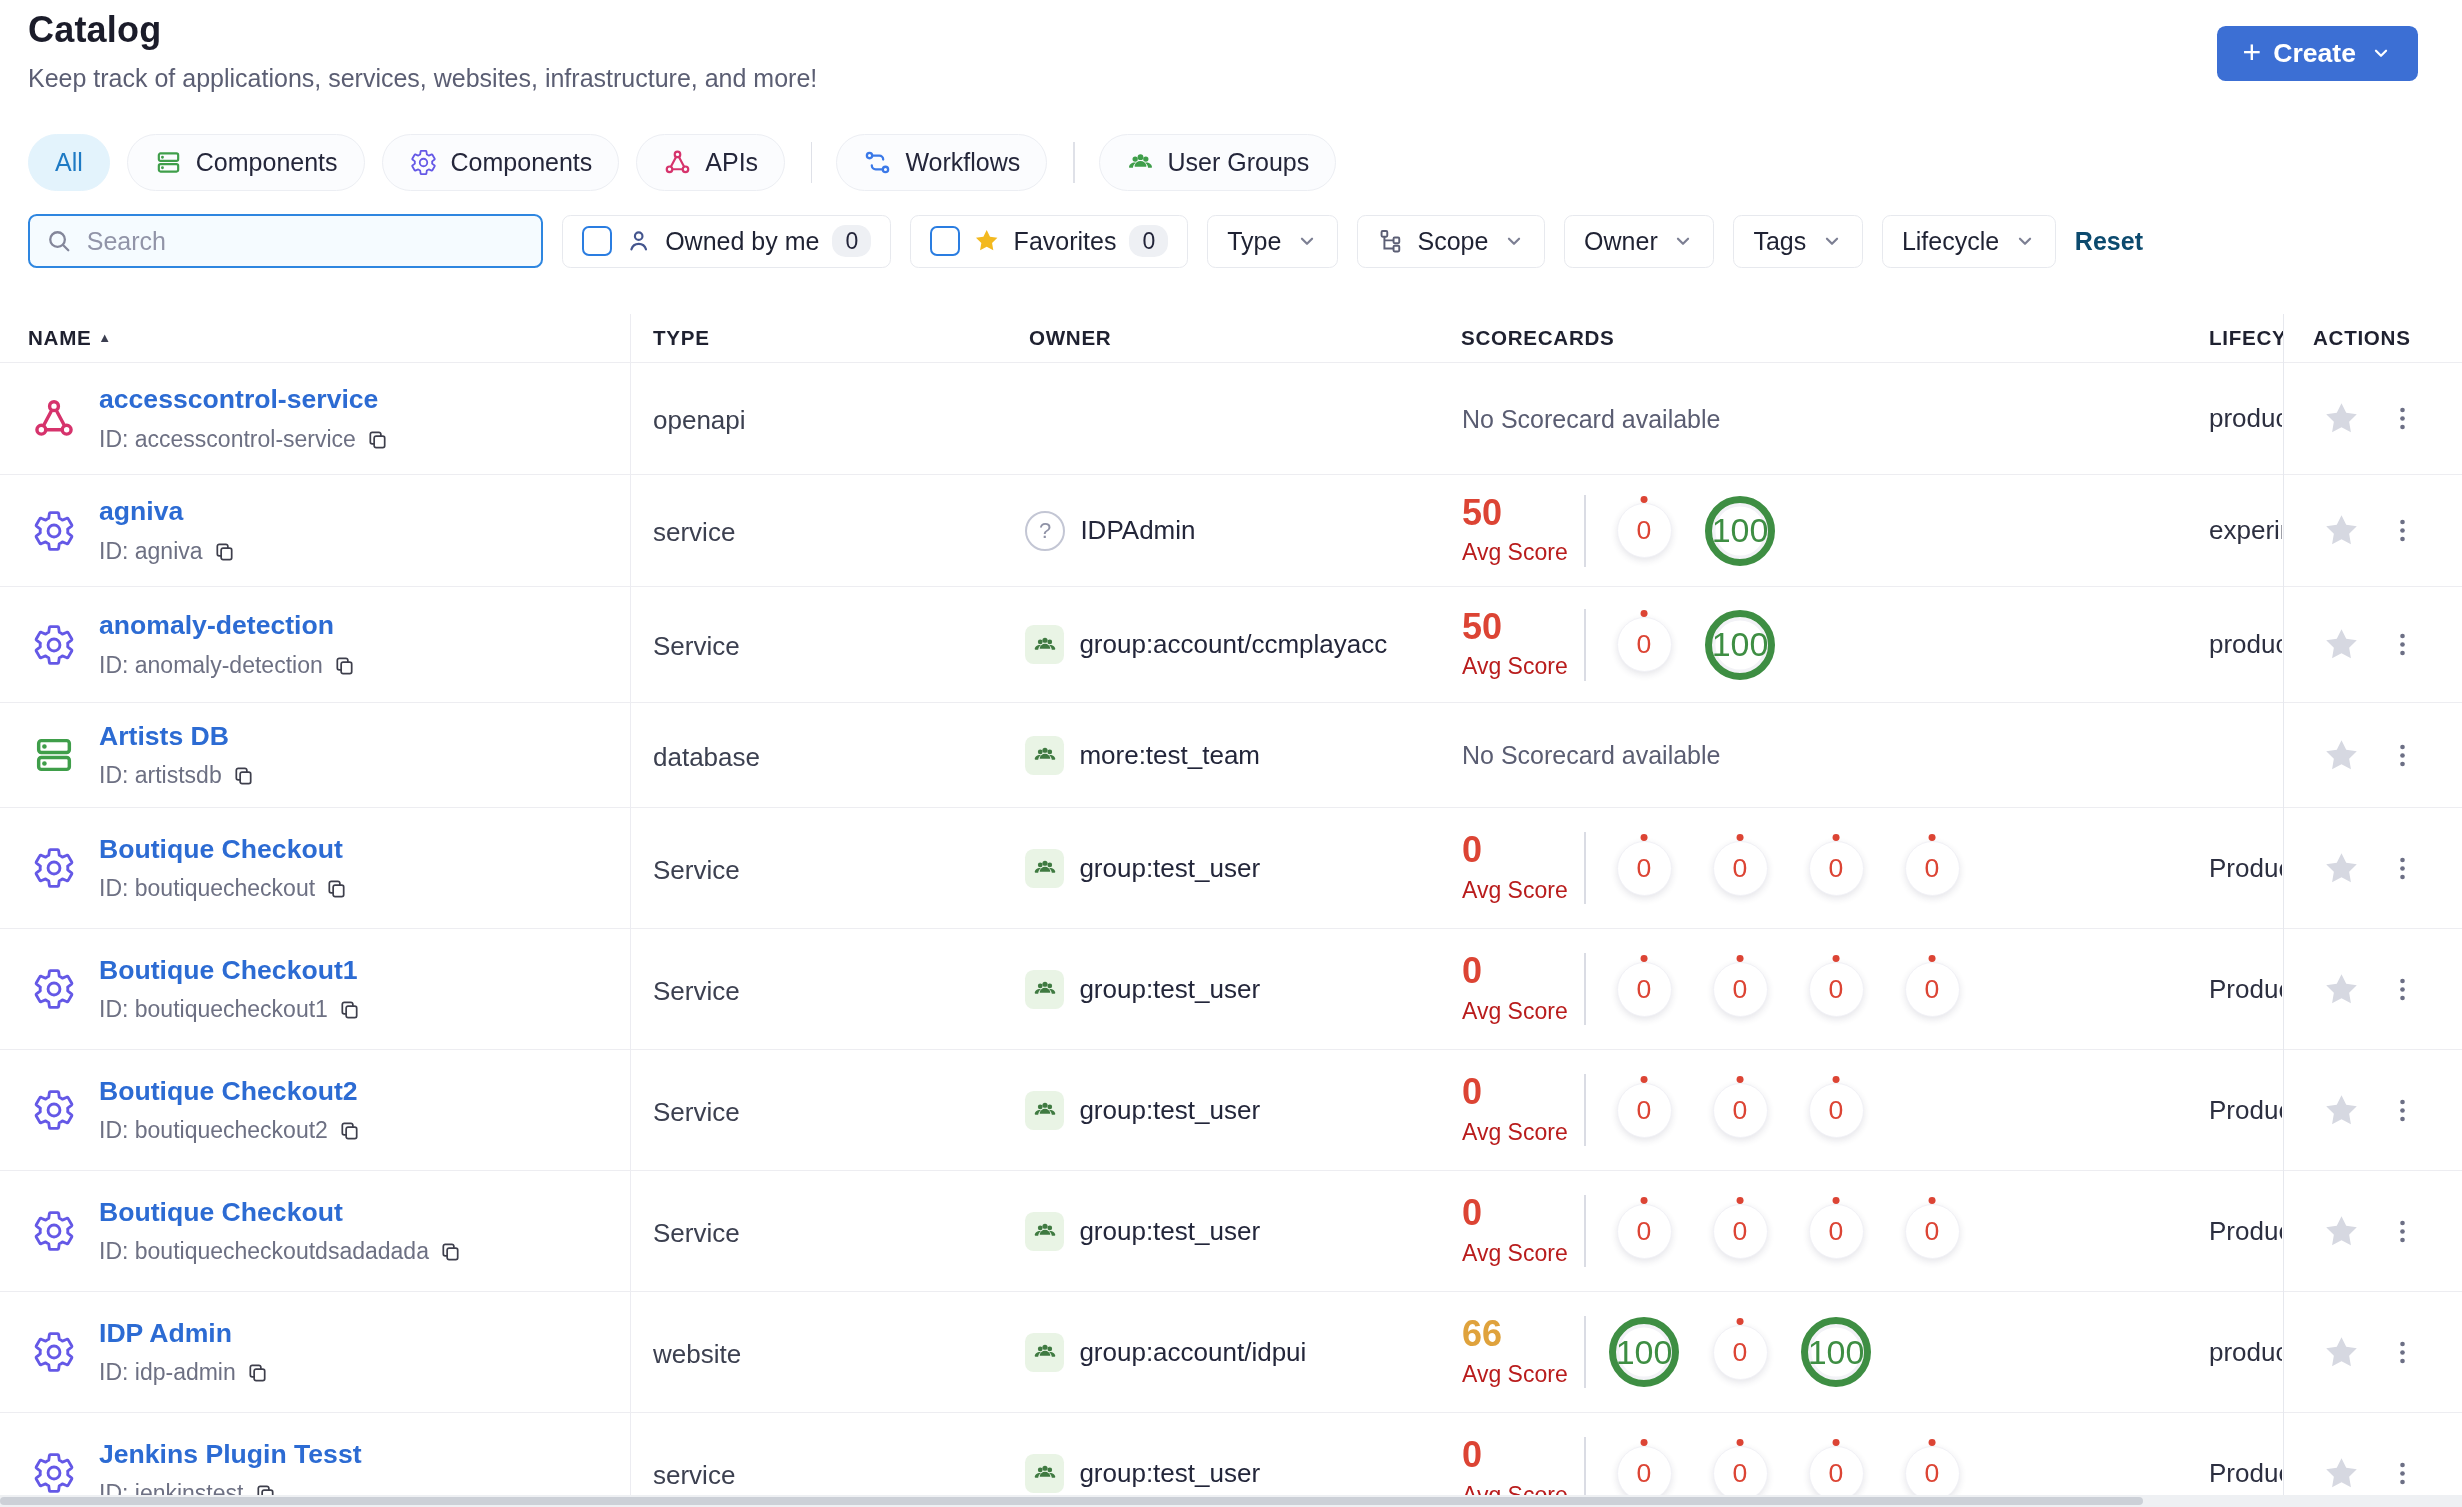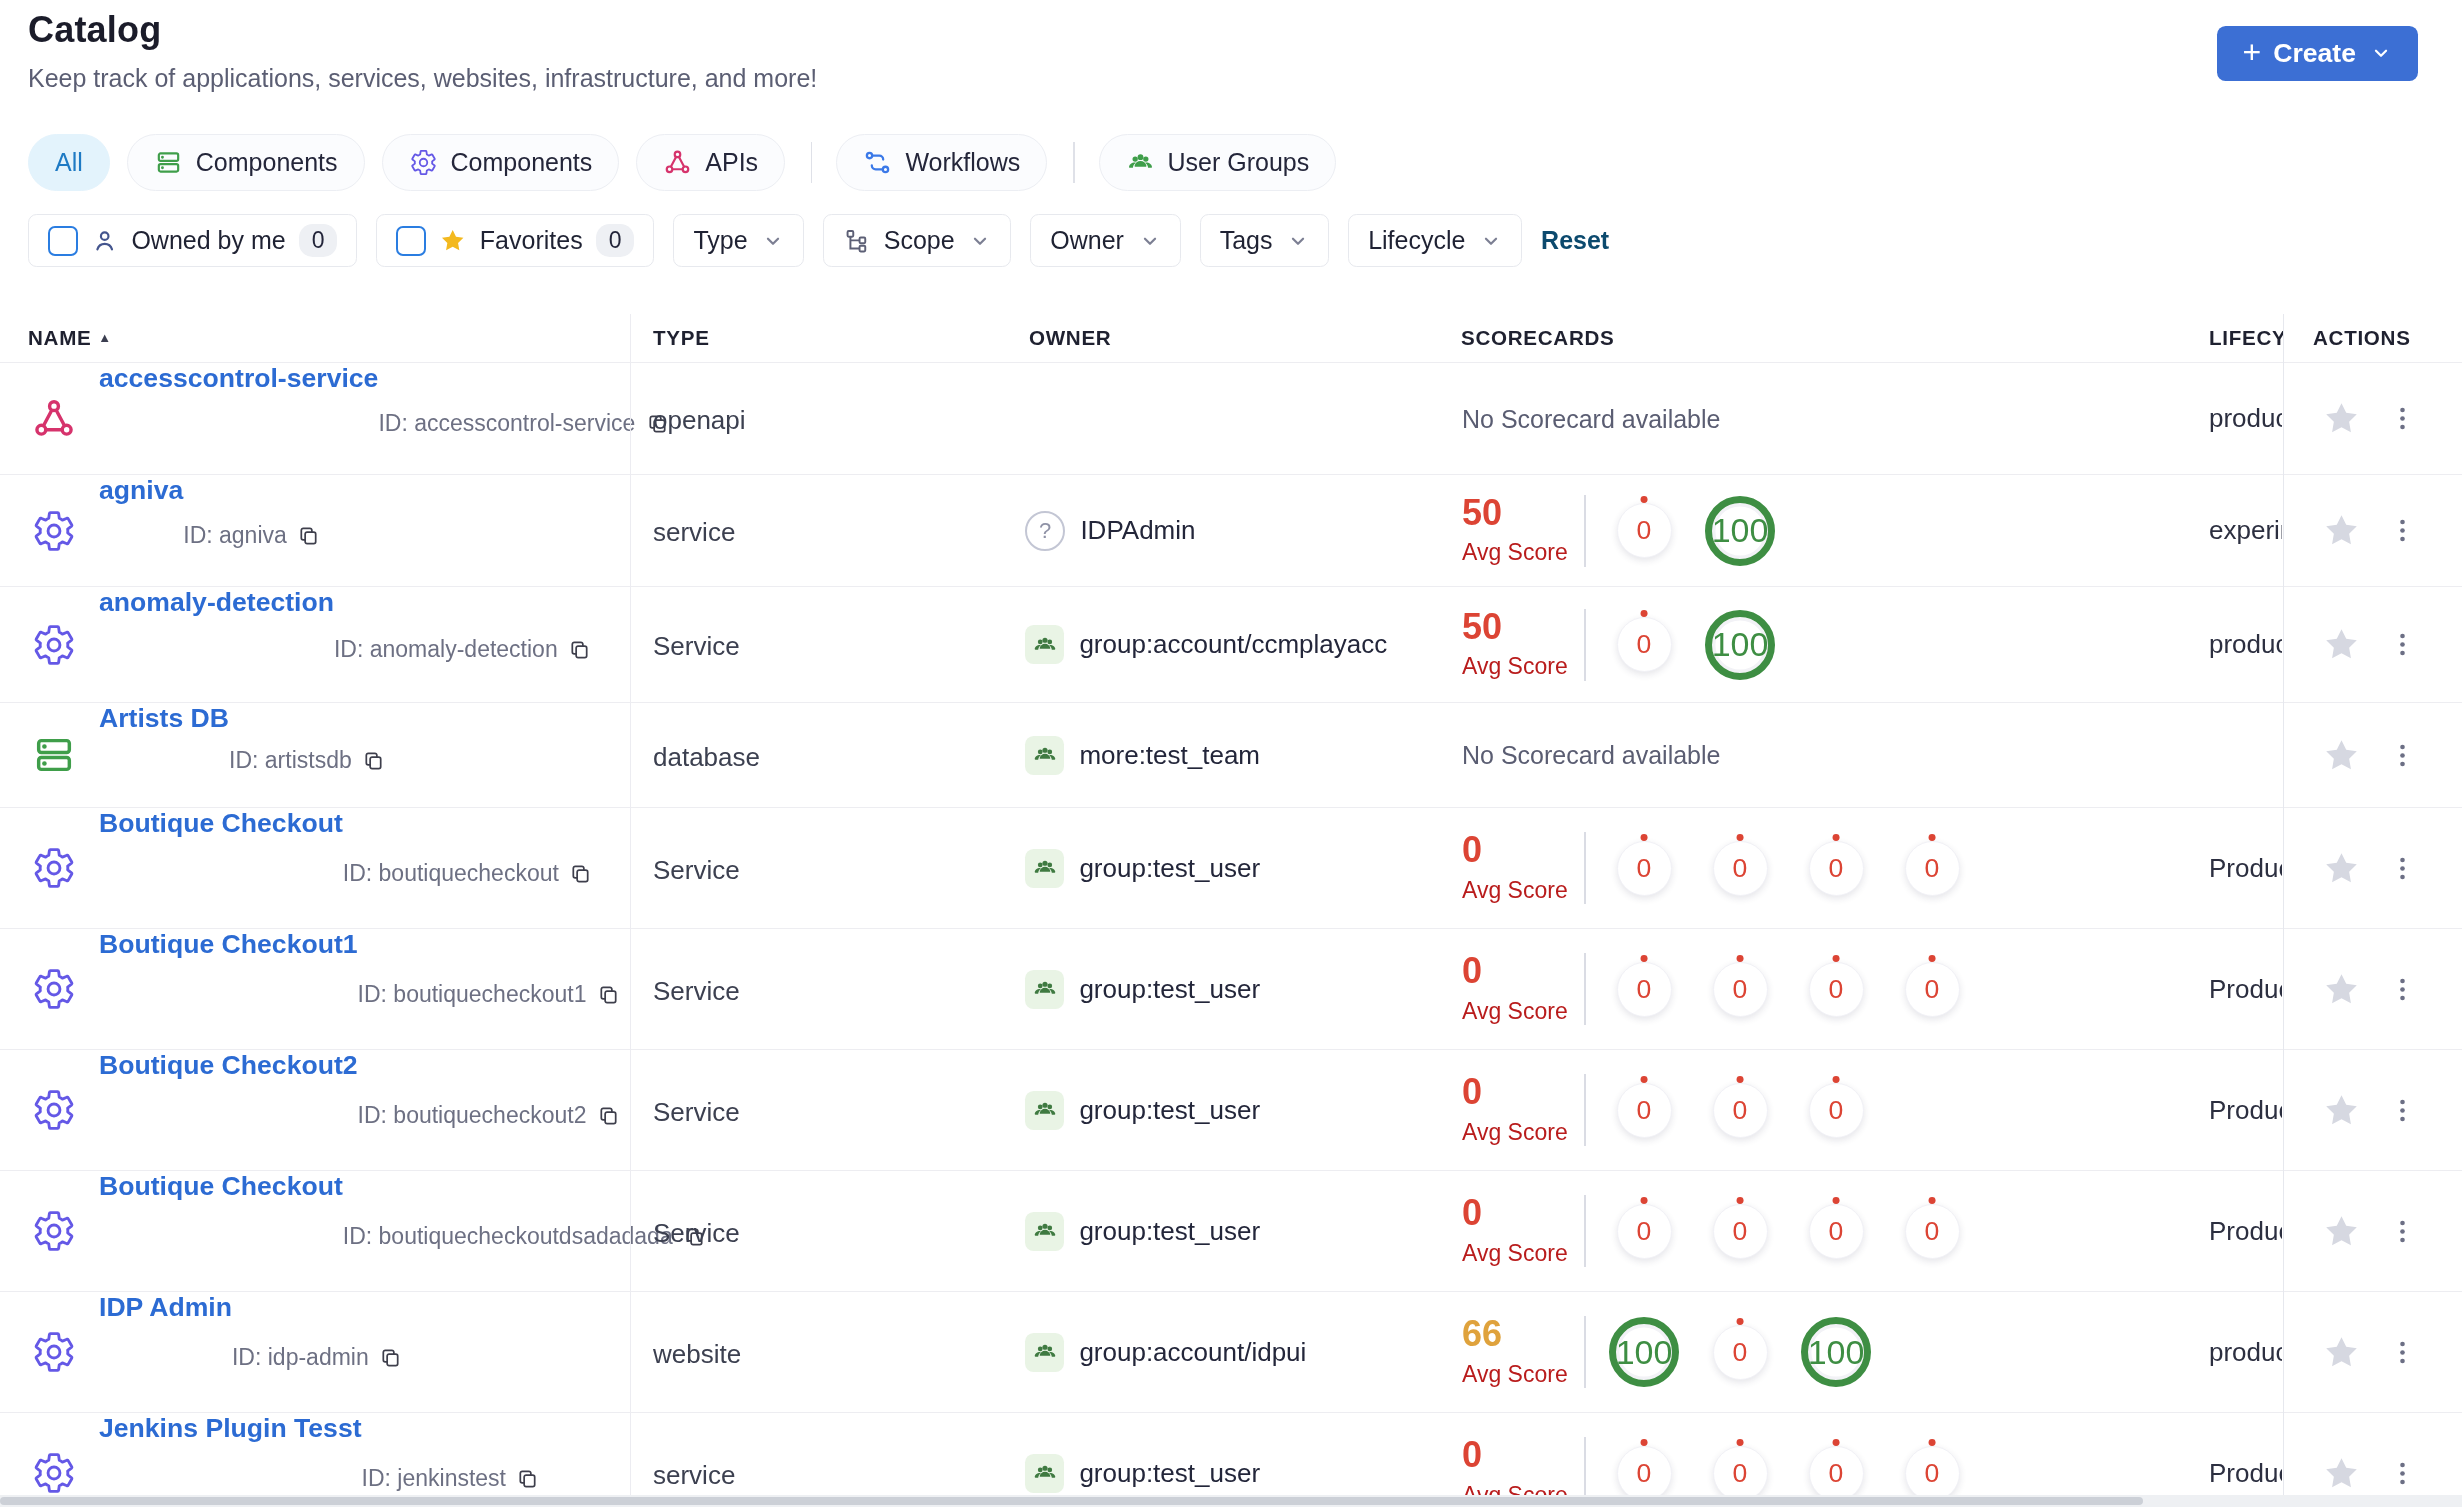--- a/index.html
+++ b/index.html
@@ -45,21 +45,21 @@
   .vline-name{position:absolute;left:630px;top:0;bottom:0;width:0.9px;background:#ececf1;}
   .vline-actions{position:absolute;left:2283px;top:0;bottom:0;width:0.9px;background:#e6e8ee;}
   .thead{position:relative;height:48px;border-bottom:0.9px solid #ededf1;}
   .th{position:absolute;top:50%;transform:translateY(-50%);font-size:20.6px;font-weight:bold;
       letter-spacing:0.7px;color:#1f2130;white-space:nowrap;}
   .th-lifecycle{overflow:hidden;width:74px;}
   .sort-arrow{font-size:13px;color:#3b3e50;margin-left:6.9px;vertical-align:2.6px;}
   .row{position:relative;border-bottom:0.9px solid #ededf1;background:#fff;}
   .icon-cell{position:absolute;left:31px;top:0;bottom:0;display:flex;align-items:center;}
   .icon-cell svg{width:46px;height:46px;}
-  .name-block{position:absolute;left:99px;top:0;bottom:0;display:flex;flex-direction:row;justify-content:center;}
+  .name-block{position:absolute;left:99px;top:0;bottom:0;display:flex;flex-direction:column;justify-content:center;}
   .name-link{font-size:26.6px;font-weight:bold;color:var(--link);text-decoration:none;cursor:pointer;}
   .id-line{display:flex;align-items:center;gap:10.3px;margin-top:10.3px;font-size:23px;color:#6d7083;}
   .copy-icon{display:flex;width:23px;height:23px;cursor:pointer;}
   .copy-icon svg{width:23px;height:23px;}
   .type-cell{position:absolute;left:653px;top:4px;bottom:0;display:flex;align-items:center;
       font-size:26px;color:#3c4050;}
   .owner-cell{position:absolute;left:1025px;top:0;bottom:0;display:flex;align-items:center;gap:15.4px;}
   .owner-badge{width:39px;height:39px;border-radius:8.6px;background:var(--badge-bg);
       display:flex;align-items:center;justify-content:center;flex:none;}
   .owner-badge svg{width:26px;height:26px;}
@@ -168,20 +168,31 @@
             <circle cx="12" cy="7.6" r="2.4"></circle>
             <path d="M12 10.8c-2.4 0-4.4 1.6-4.9 3.9-.1.4.2.8.6.8h8.6c.4 0 .7-.4.6-.8-.5-2.3-2.5-3.9-4.9-3.9z"></path>
             <path d="M6.3 12.1c-1.9.3-3.4 1.6-3.8 3.4-.1.4.2.8.6.8h2.6c.3-1.7 1.2-3.1 2.5-4-.6-.2-1.2-.3-1.9-.2zM17.7 12.1c-.7-.1-1.3 0-1.9.2 1.3.9 2.2 2.3 2.5 4h2.6c.4 0 .7-.4.6-.8-.4-1.8-1.9-3.1-3.8-3.4z"></path>
           </svg>
         </span>
         <span>User Groups</span>
       </div>
     </div>
 
   <div class="filters-row">
+    <div class="search-box">
+      <span id="search-icon">
+          <span style="display:flex;width:27.4px;height:27.4px">
+            <svg viewBox="0 0 24 24" fill="none" stroke="#83869a" stroke-width="2">
+              <circle cx="11" cy="11" r="6.4"></circle>
+              <path d="m15.8 15.8 4.6 4.6" stroke-linecap="round"></path>
+            </svg>
+          </span>
+        </span>
+      <input class="search-input" placeholder="Search" style="">
+    </div>
     <div class="filter-pill">
       <span class="checkbox"></span>
       <span class="pill-icon" id="person-icon">
           <svg viewBox="0 0 24 24" fill="none" stroke="#44558e" stroke-width="1.9">
             <circle cx="12" cy="8" r="3.3"></circle>
             <path d="M5.6 19.6c.9-3 3.4-4.8 6.4-4.8s5.5 1.8 6.4 4.8" stroke-linecap="round"></path>
           </svg>
         </span>
       <span>Owned by me</span>
       <span class="count-badge">0</span>

